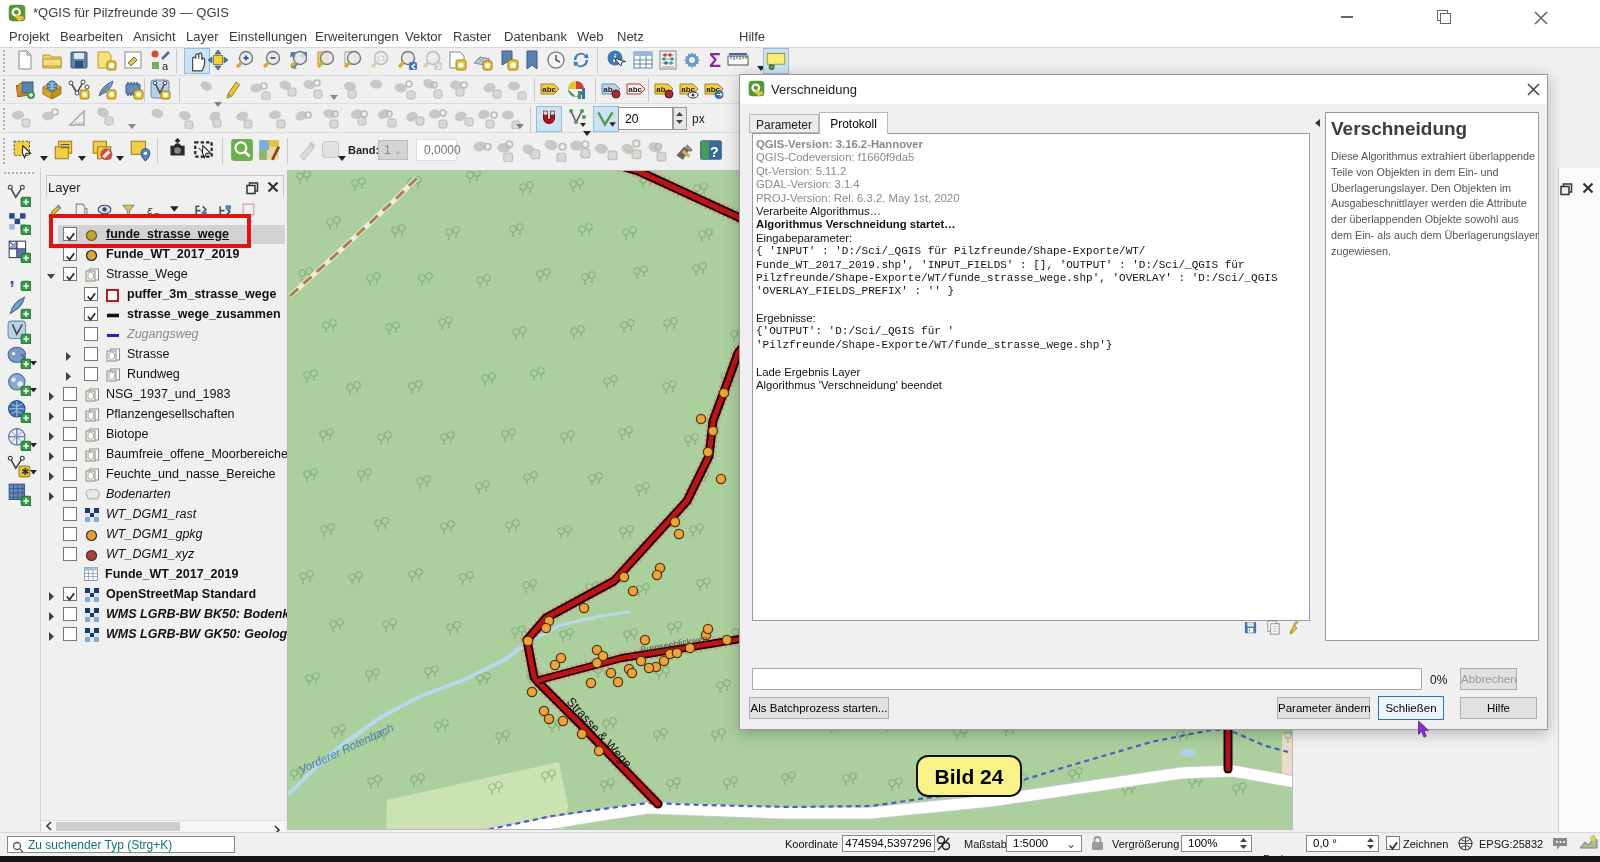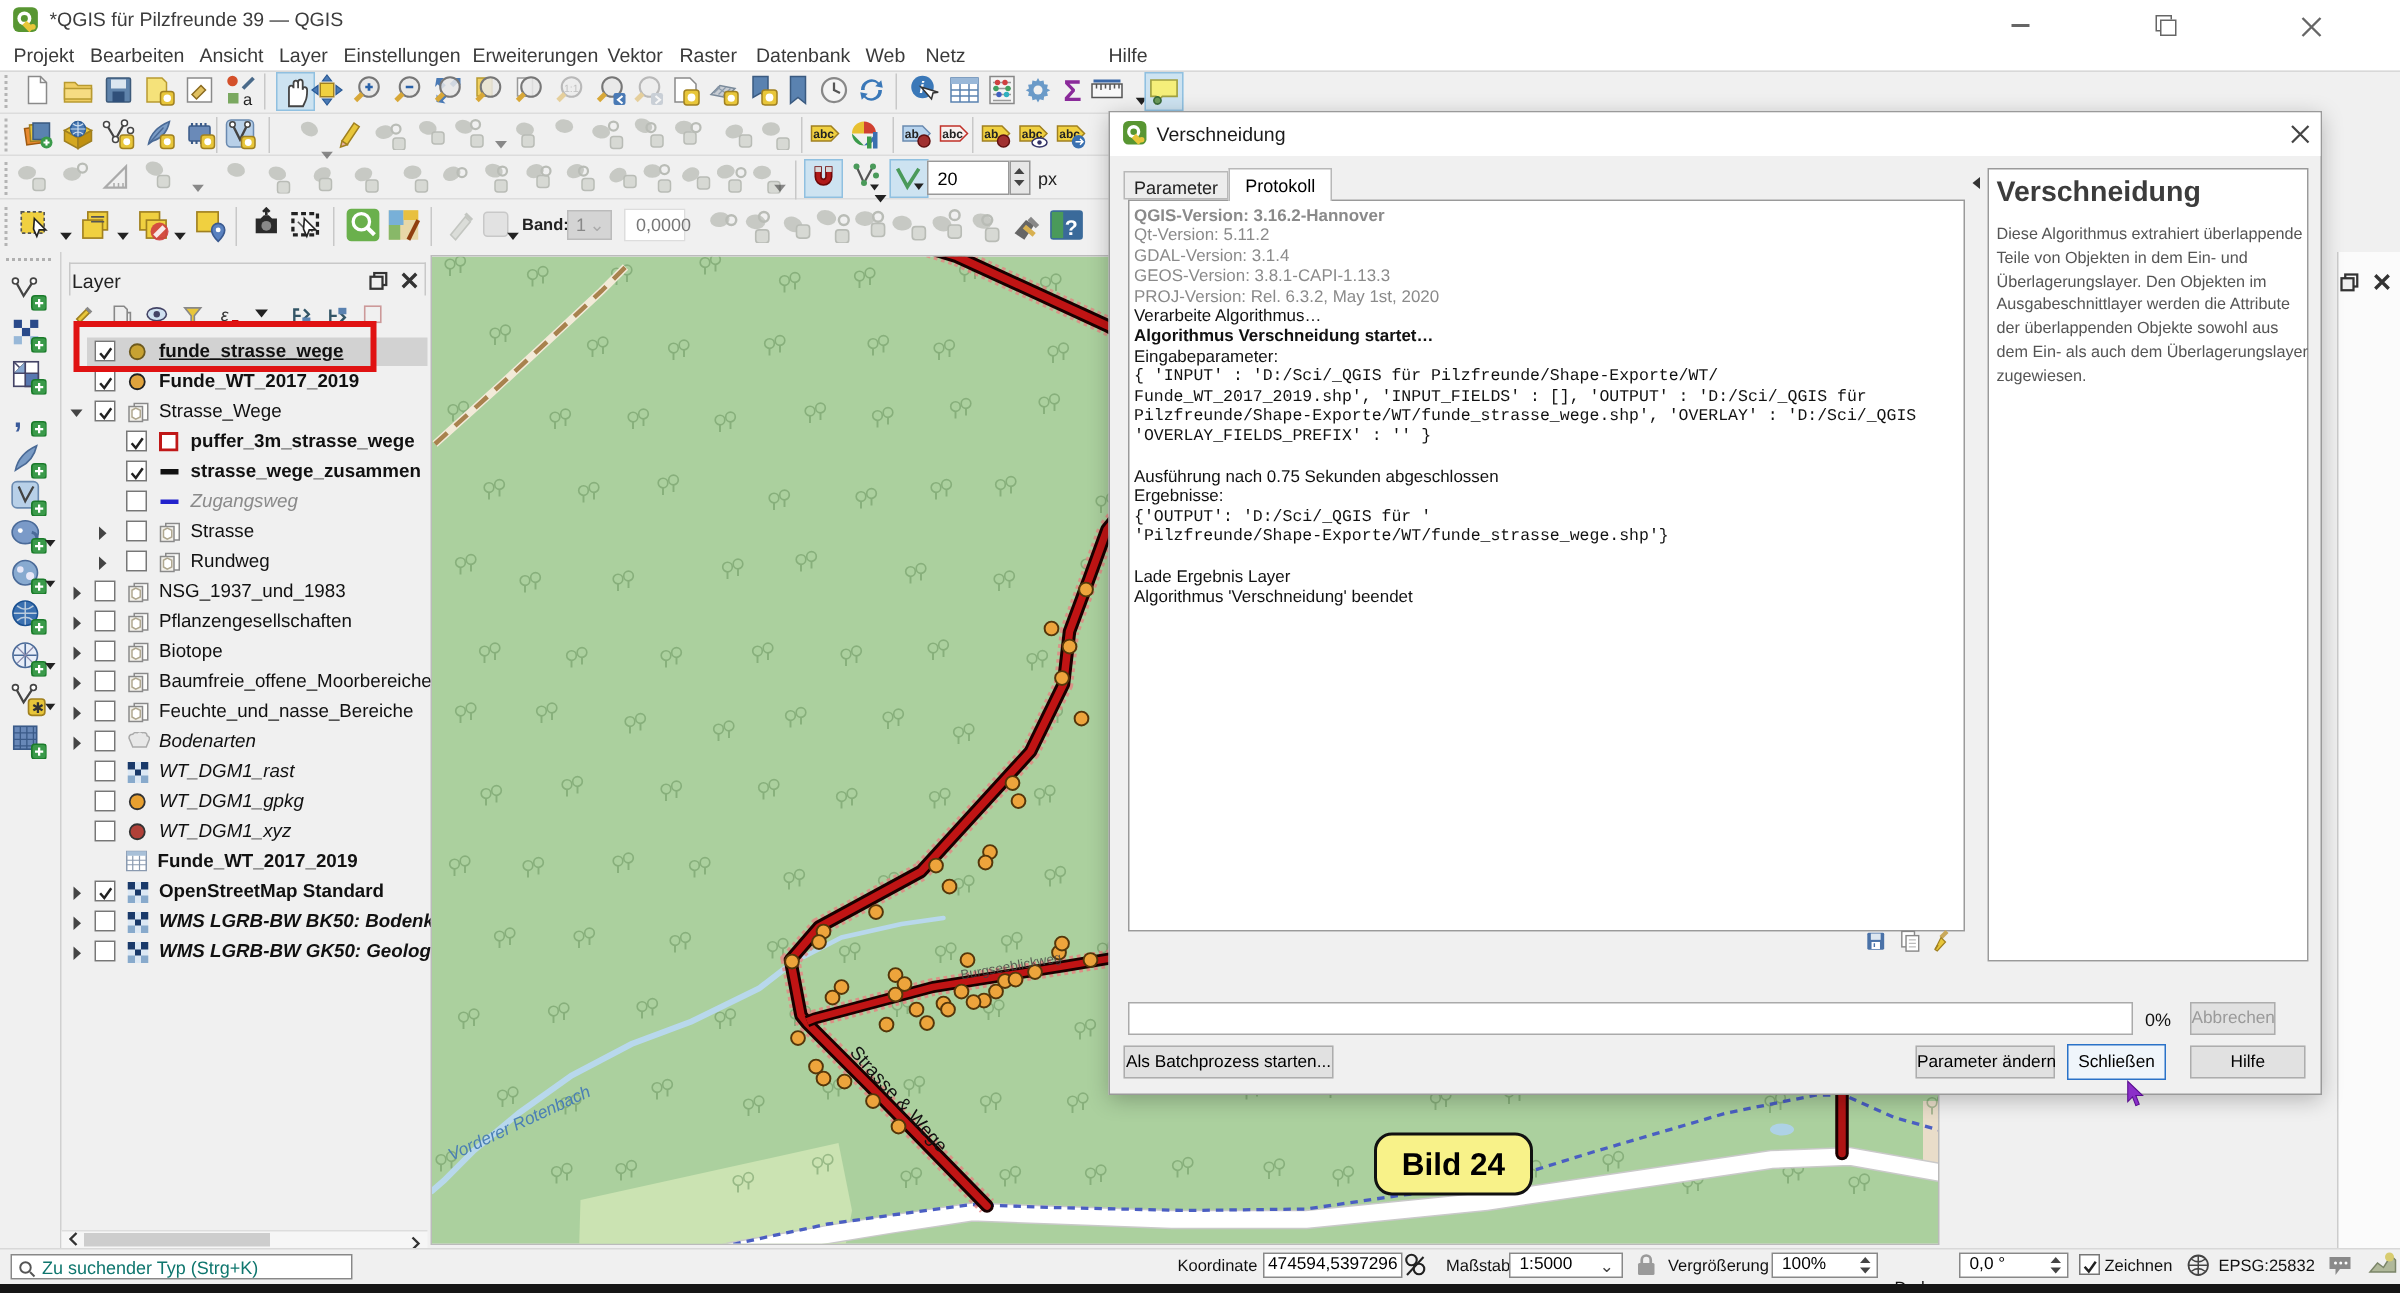--- a/index.html
+++ b/index.html
@@ -1218,33 +1218,32 @@
     </svg></div>
 <div class="abs" style="left:771px;top:82px;font-size:13px;color:#1a1a1a;z-index:12;">Verschneidung</div>
 <div class="abs" style="left:1526px;top:82px;width:15px;height:15px;z-index:12;"><svg width="15" height="15">
       <path d="M2 2 L13 13 M13 2 L2 13" stroke="#444" stroke-width="1.5"></path>
     </svg></div>
 <div class="abs" style="left:749px;top:114px;width:70px;height:19px;background:#ececec;border:1px solid #b8b8b8;border-bottom:1px solid #b8b8b8;z-index:11;font-size:12px;color:#222;text-align:center;padding-top:3px;">Parameter</div>
 <div class="abs" style="left:819px;top:112px;width:69px;height:22px;background:#ffffff;border:1px solid #b8b8b8;border-bottom:none;z-index:12;font-size:12px;color:#000;text-align:center;padding-top:4px;">Protokoll</div>
 <div class="abs" style="left:752px;top:133px;width:558px;height:488px;background:#ffffff;border:1px solid #9a9a9a;z-index:11;"></div>
 <div class="abs" style="left:756px;top:138px;width:552px;height:480px;overflow:hidden;z-index:12;">
     <div style="font-family:'Liberation Sans',sans-serif;font-weight:bold;color:#8a8a8a;font-size:11.3px;height:13.4px;line-height:13.4px;white-space:nowrap;">QGIS-Version: 3.16.2-Hannover</div>
+    <div style="font-family:'Liberation Sans',sans-serif;font-weight:normal;color:#8a8a8a;font-size:11.3px;height:13.4px;line-height:13.4px;white-space:nowrap;">QGIS-Codeversion: f1660f9da5</div>
     <div style="font-family:'Liberation Sans',sans-serif;font-weight:normal;color:#8a8a8a;font-size:11.3px;height:13.4px;line-height:13.4px;white-space:nowrap;">Qt-Version: 5.11.2</div>
     <div style="font-family:'Liberation Sans',sans-serif;font-weight:normal;color:#8a8a8a;font-size:11.3px;height:13.4px;line-height:13.4px;white-space:nowrap;">GDAL-Version: 3.1.4</div>
-    <div style="font-family:'Liberation Sans',sans-serif;font-weight:normal;color:#8a8a8a;font-size:11.3px;height:13.4px;line-height:13.4px;white-space:nowrap;">GEOS-Version: 3.8.1-CAPI-1.13.3</div>
     <div style="font-family:'Liberation Sans',sans-serif;font-weight:normal;color:#8a8a8a;font-size:11.3px;height:13.4px;line-height:13.4px;white-space:nowrap;">PROJ-Version: Rel. 6.3.2, May 1st, 2020</div>
     <div style="font-family:'Liberation Sans',sans-serif;font-weight:normal;color:#111;font-size:11.3px;height:13.4px;line-height:13.4px;white-space:nowrap;">Verarbeite Algorithmus…</div>
     <div style="font-family:'Liberation Sans',sans-serif;font-weight:bold;color:#111;font-size:11.3px;height:13.4px;line-height:13.4px;white-space:nowrap;">Algorithmus Verschneidung startet…</div>
     <div style="font-family:'Liberation Sans',sans-serif;font-weight:normal;color:#111;font-size:11.3px;height:13.4px;line-height:13.4px;white-space:nowrap;">Eingabeparameter:</div>
     <div style="font-family:'Liberation Mono',monospace;font-weight:normal;color:#111;font-size:11px;height:13.4px;line-height:13.4px;white-space:nowrap;">{ 'INPUT' : 'D:/Sci/_QGIS für Pilzfreunde/Shape-Exporte/WT/</div>
     <div style="font-family:'Liberation Mono',monospace;font-weight:normal;color:#111;font-size:11px;height:13.4px;line-height:13.4px;white-space:nowrap;">Funde_WT_2017_2019.shp', 'INPUT_FIELDS' : [], 'OUTPUT' : 'D:/Sci/_QGIS für</div>
     <div style="font-family:'Liberation Mono',monospace;font-weight:normal;color:#111;font-size:11px;height:13.4px;line-height:13.4px;white-space:nowrap;">Pilzfreunde/Shape-Exporte/WT/funde_strasse_wege.shp', 'OVERLAY' : 'D:/Sci/_QGIS</div>
     <div style="font-family:'Liberation Mono',monospace;font-weight:normal;color:#111;font-size:11px;height:13.4px;line-height:13.4px;white-space:nowrap;">'OVERLAY_FIELDS_PREFIX' : '' }</div>
     <div style="font-family:'Liberation Sans',sans-serif;font-weight:normal;color:#111;font-size:11.3px;height:13.4px;line-height:13.4px;white-space:nowrap;">&nbsp;</div>
-    <div style="font-family:'Liberation Sans',sans-serif;font-weight:normal;color:#111;font-size:11.3px;height:13.4px;line-height:13.4px;white-space:nowrap;">Ausführung nach 0.75 Sekunden abgeschlossen</div>
     <div style="font-family:'Liberation Sans',sans-serif;font-weight:normal;color:#111;font-size:11.3px;height:13.4px;line-height:13.4px;white-space:nowrap;">Ergebnisse:</div>
     <div style="font-family:'Liberation Mono',monospace;font-weight:normal;color:#111;font-size:11px;height:13.4px;line-height:13.4px;white-space:nowrap;">{'OUTPUT': 'D:/Sci/_QGIS für '</div>
     <div style="font-family:'Liberation Mono',monospace;font-weight:normal;color:#111;font-size:11px;height:13.4px;line-height:13.4px;white-space:nowrap;">'Pilzfreunde/Shape-Exporte/WT/funde_strasse_wege.shp'}</div>
     <div style="font-family:'Liberation Sans',sans-serif;font-weight:normal;color:#111;font-size:11.3px;height:13.4px;line-height:13.4px;white-space:nowrap;">&nbsp;</div>
     <div style="font-family:'Liberation Sans',sans-serif;font-weight:normal;color:#111;font-size:11.3px;height:13.4px;line-height:13.4px;white-space:nowrap;">Lade Ergebnis Layer</div>
     <div style="font-family:'Liberation Sans',sans-serif;font-weight:normal;color:#111;font-size:11.3px;height:13.4px;line-height:13.4px;white-space:nowrap;">Algorithmus 'Verschneidung' beendet</div>
   </div>
 <div class="abs" style="left:1314px;top:114px;width:8px;height:10px;z-index:11;"><svg width="8" height="10">
       <path d="M6 1 L1 5 l5 4z" fill="#333"></path>
     </svg></div>

